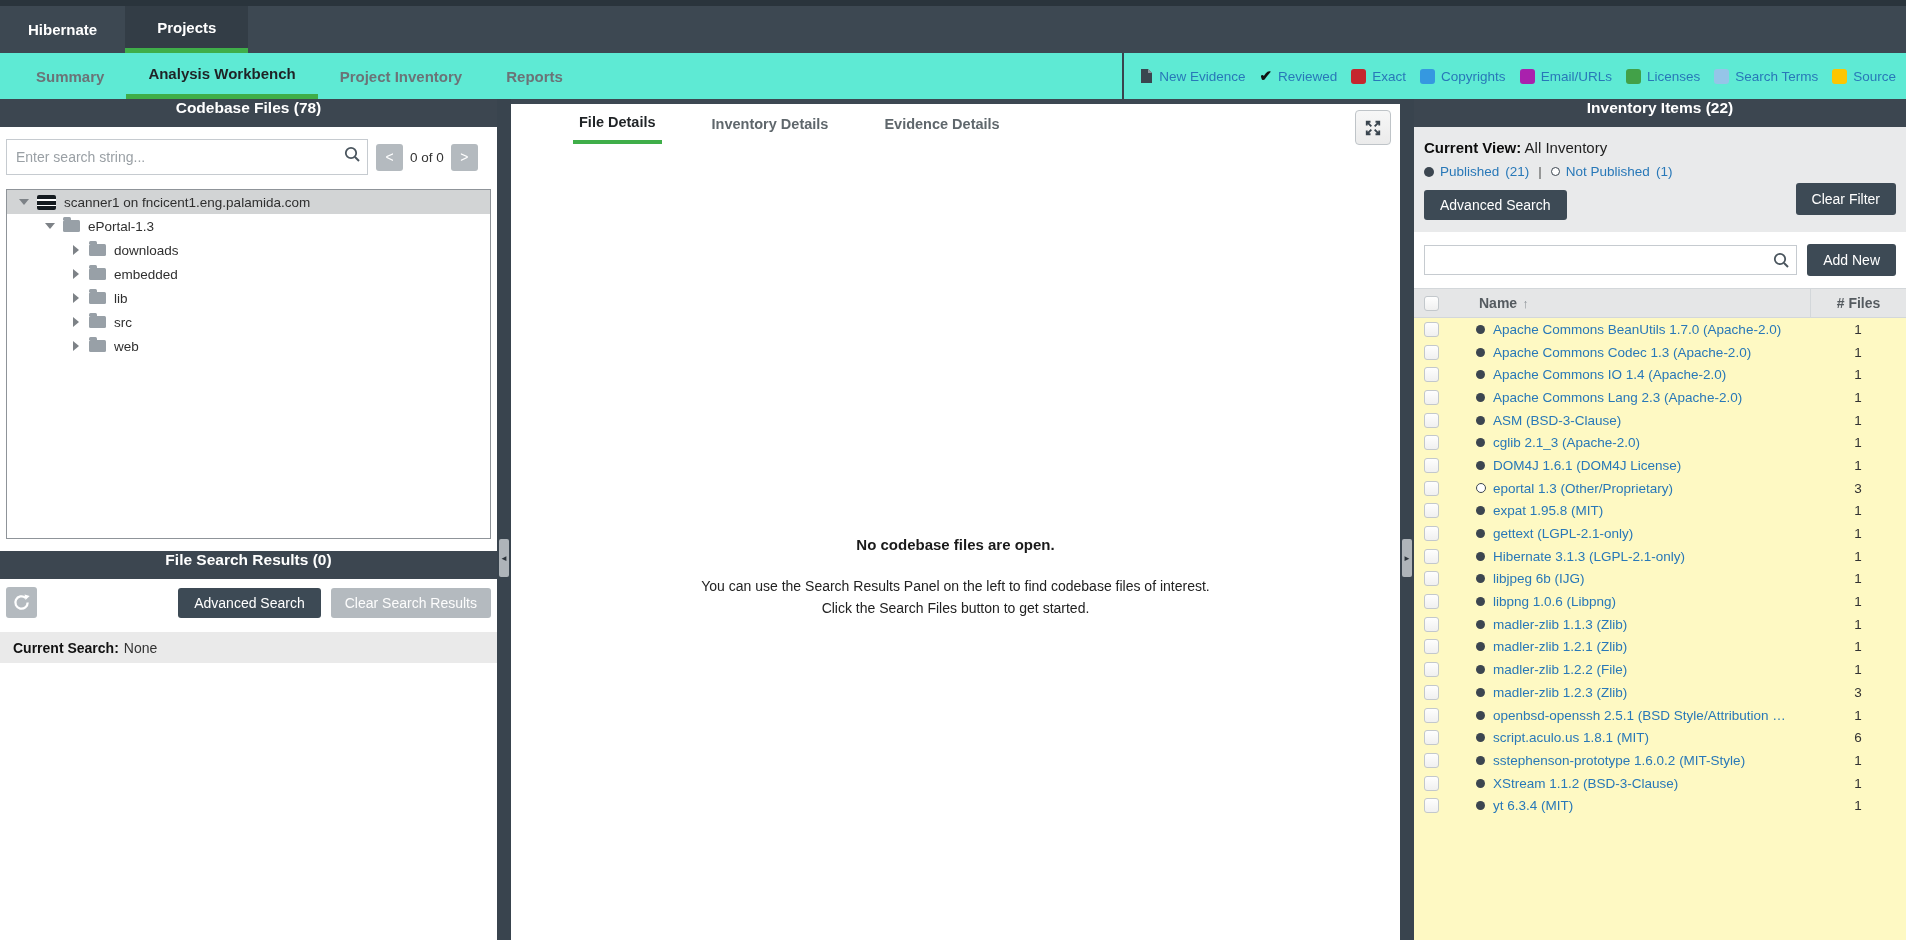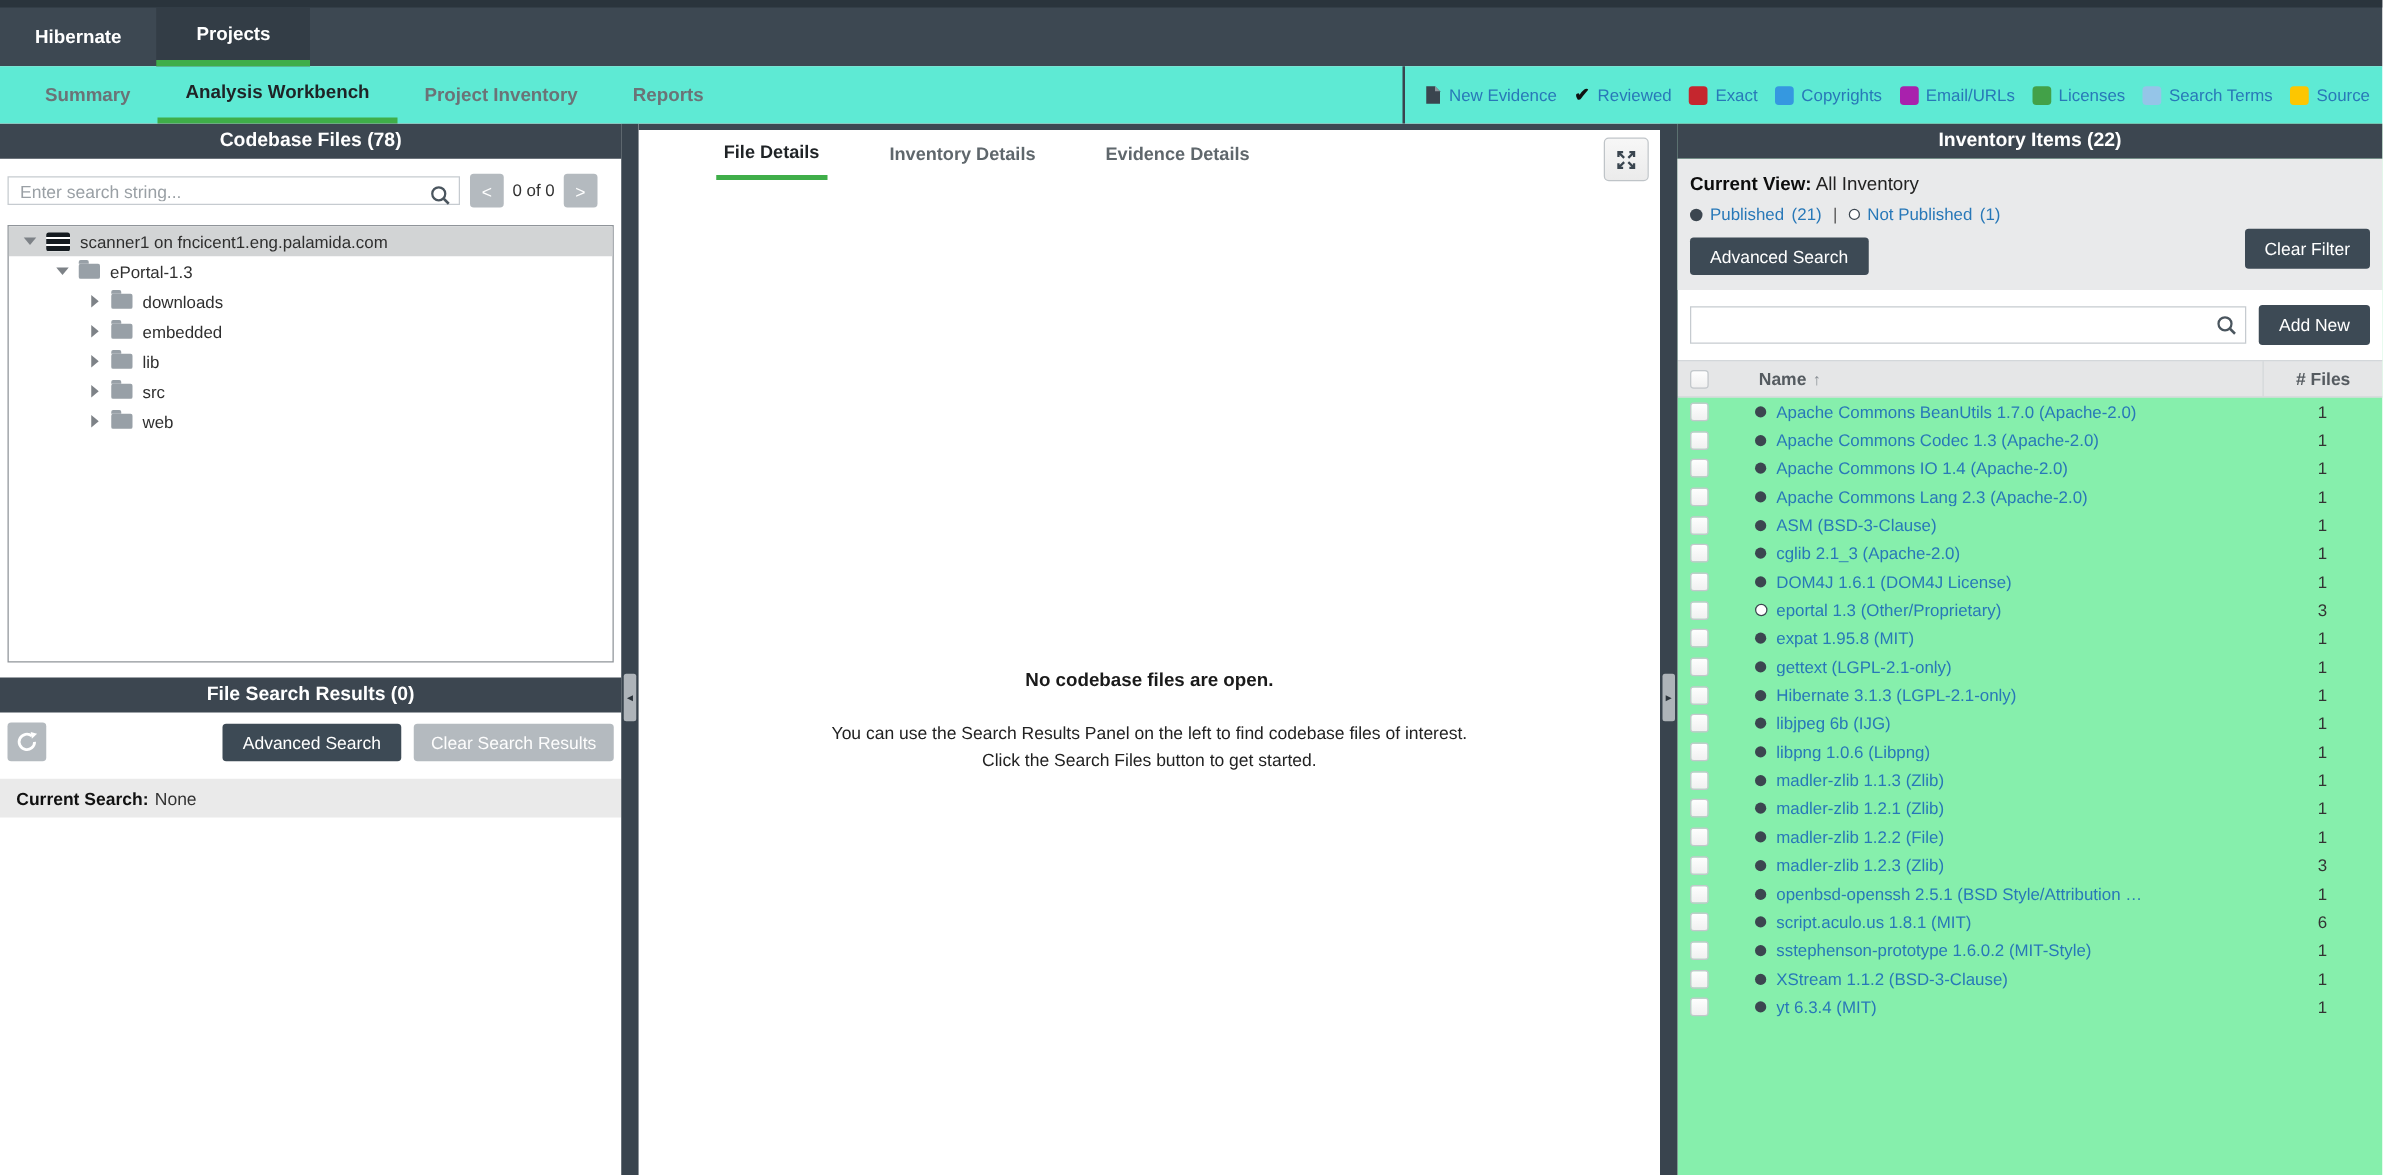--- a/index.html
+++ b/index.html
@@ -16,31 +16,31 @@
   .sub-tab { font-size:15px; font-weight:bold; color:#6b7377; padding:0 22px; display:flex; align-items:center; cursor:pointer; }
   .sub-tab.active { color:#1f2326; border-bottom:5px solid #3fae49; }
   .legend { display:flex; align-items:center; gap:14px; padding:0 10px 0 16px; border-left:2px solid #39444e; }
   .legend-item { display:flex; align-items:center; gap:6px; font-size:13.5px; color:#2878b8; white-space:nowrap; }
   .swatch { width:15px; height:15px; border-radius:3px; display:inline-block; }
   .check-glyph { color:#111; font-size:15px; font-weight:bold; }
 
   
   .main { display:flex; height:841px; align-items:stretch; }
   .left-panel { width:497px; background:#fff; }
-  .right-panel { width:564px; background:#86efac; }
+  .right-panel { width:492px; background:#fef9c3; }
   .center-panel { flex:1; background:#fff; border-top:5px solid #3d4852; position:relative; }
   .vsplit { width:14px; background:#39444e; position:relative; }
   .vsplit .handle { position:absolute; top:440px; left:2px; width:10px; height:38px; background:#aeb4b9; border-radius:2px; font-size:8px; color:#2c343b; display:flex; align-items:center; justify-content:center; cursor:pointer; }
 
-  .panel-header { height:28px; background:#3c4650; color:#fff; font-size:15.5px; font-weight:bold; display:flex; align-items:center; justify-content:center; }
+  .panel-header { height:28px; background:#3c4650; color:#fff; font-size:15.5px; font-weight:bold; display:flex; align-items:flex-start; justify-content:center; }
 
   
   .search-row { display:flex; align-items:center; gap:8px; padding:12px 6px 12px 6px; }
   .search-box { position:relative; flex:0 0 362px; }
-  .search-box input { width:100%; height:23px; border:1px solid #c6cbd0; padding:0 30px 0 9px; font-size:14px; color:#0369a1; font-family:"Liberation Sans",sans-serif; }
+  .search-box input { width:100%; height:36px; border:1px solid #c6cbd0; padding:0 30px 0 9px; font-size:14px; color:#0369a1; font-family:"Liberation Sans",sans-serif; }
   .search-box input::placeholder { color:#9aa0a5; }
   .search-box .mag { position:absolute; right:7px; top:6px; }
   .pager { display:flex; align-items:center; gap:7px; }
   .pager-btn { width:27px; height:27px; background:#b4babf; color:#fff; border:none; border-radius:3px; font-size:14px; cursor:pointer; }
   .pager-label { font-size:13.5px; color:#333; }
 
   .tree-box { margin:2px 6px 0 6px; border:1px solid #8f9499; height:350px; overflow:hidden; background:#fff; }
   .tree-row { height:24px; display:flex; align-items:center; font-size:13.5px; color:#2f2f2f; cursor:pointer; }
   .tree-row.selected { background:#d2d4d5; }
   .tree-row.level-0 { padding-left:10px; }

